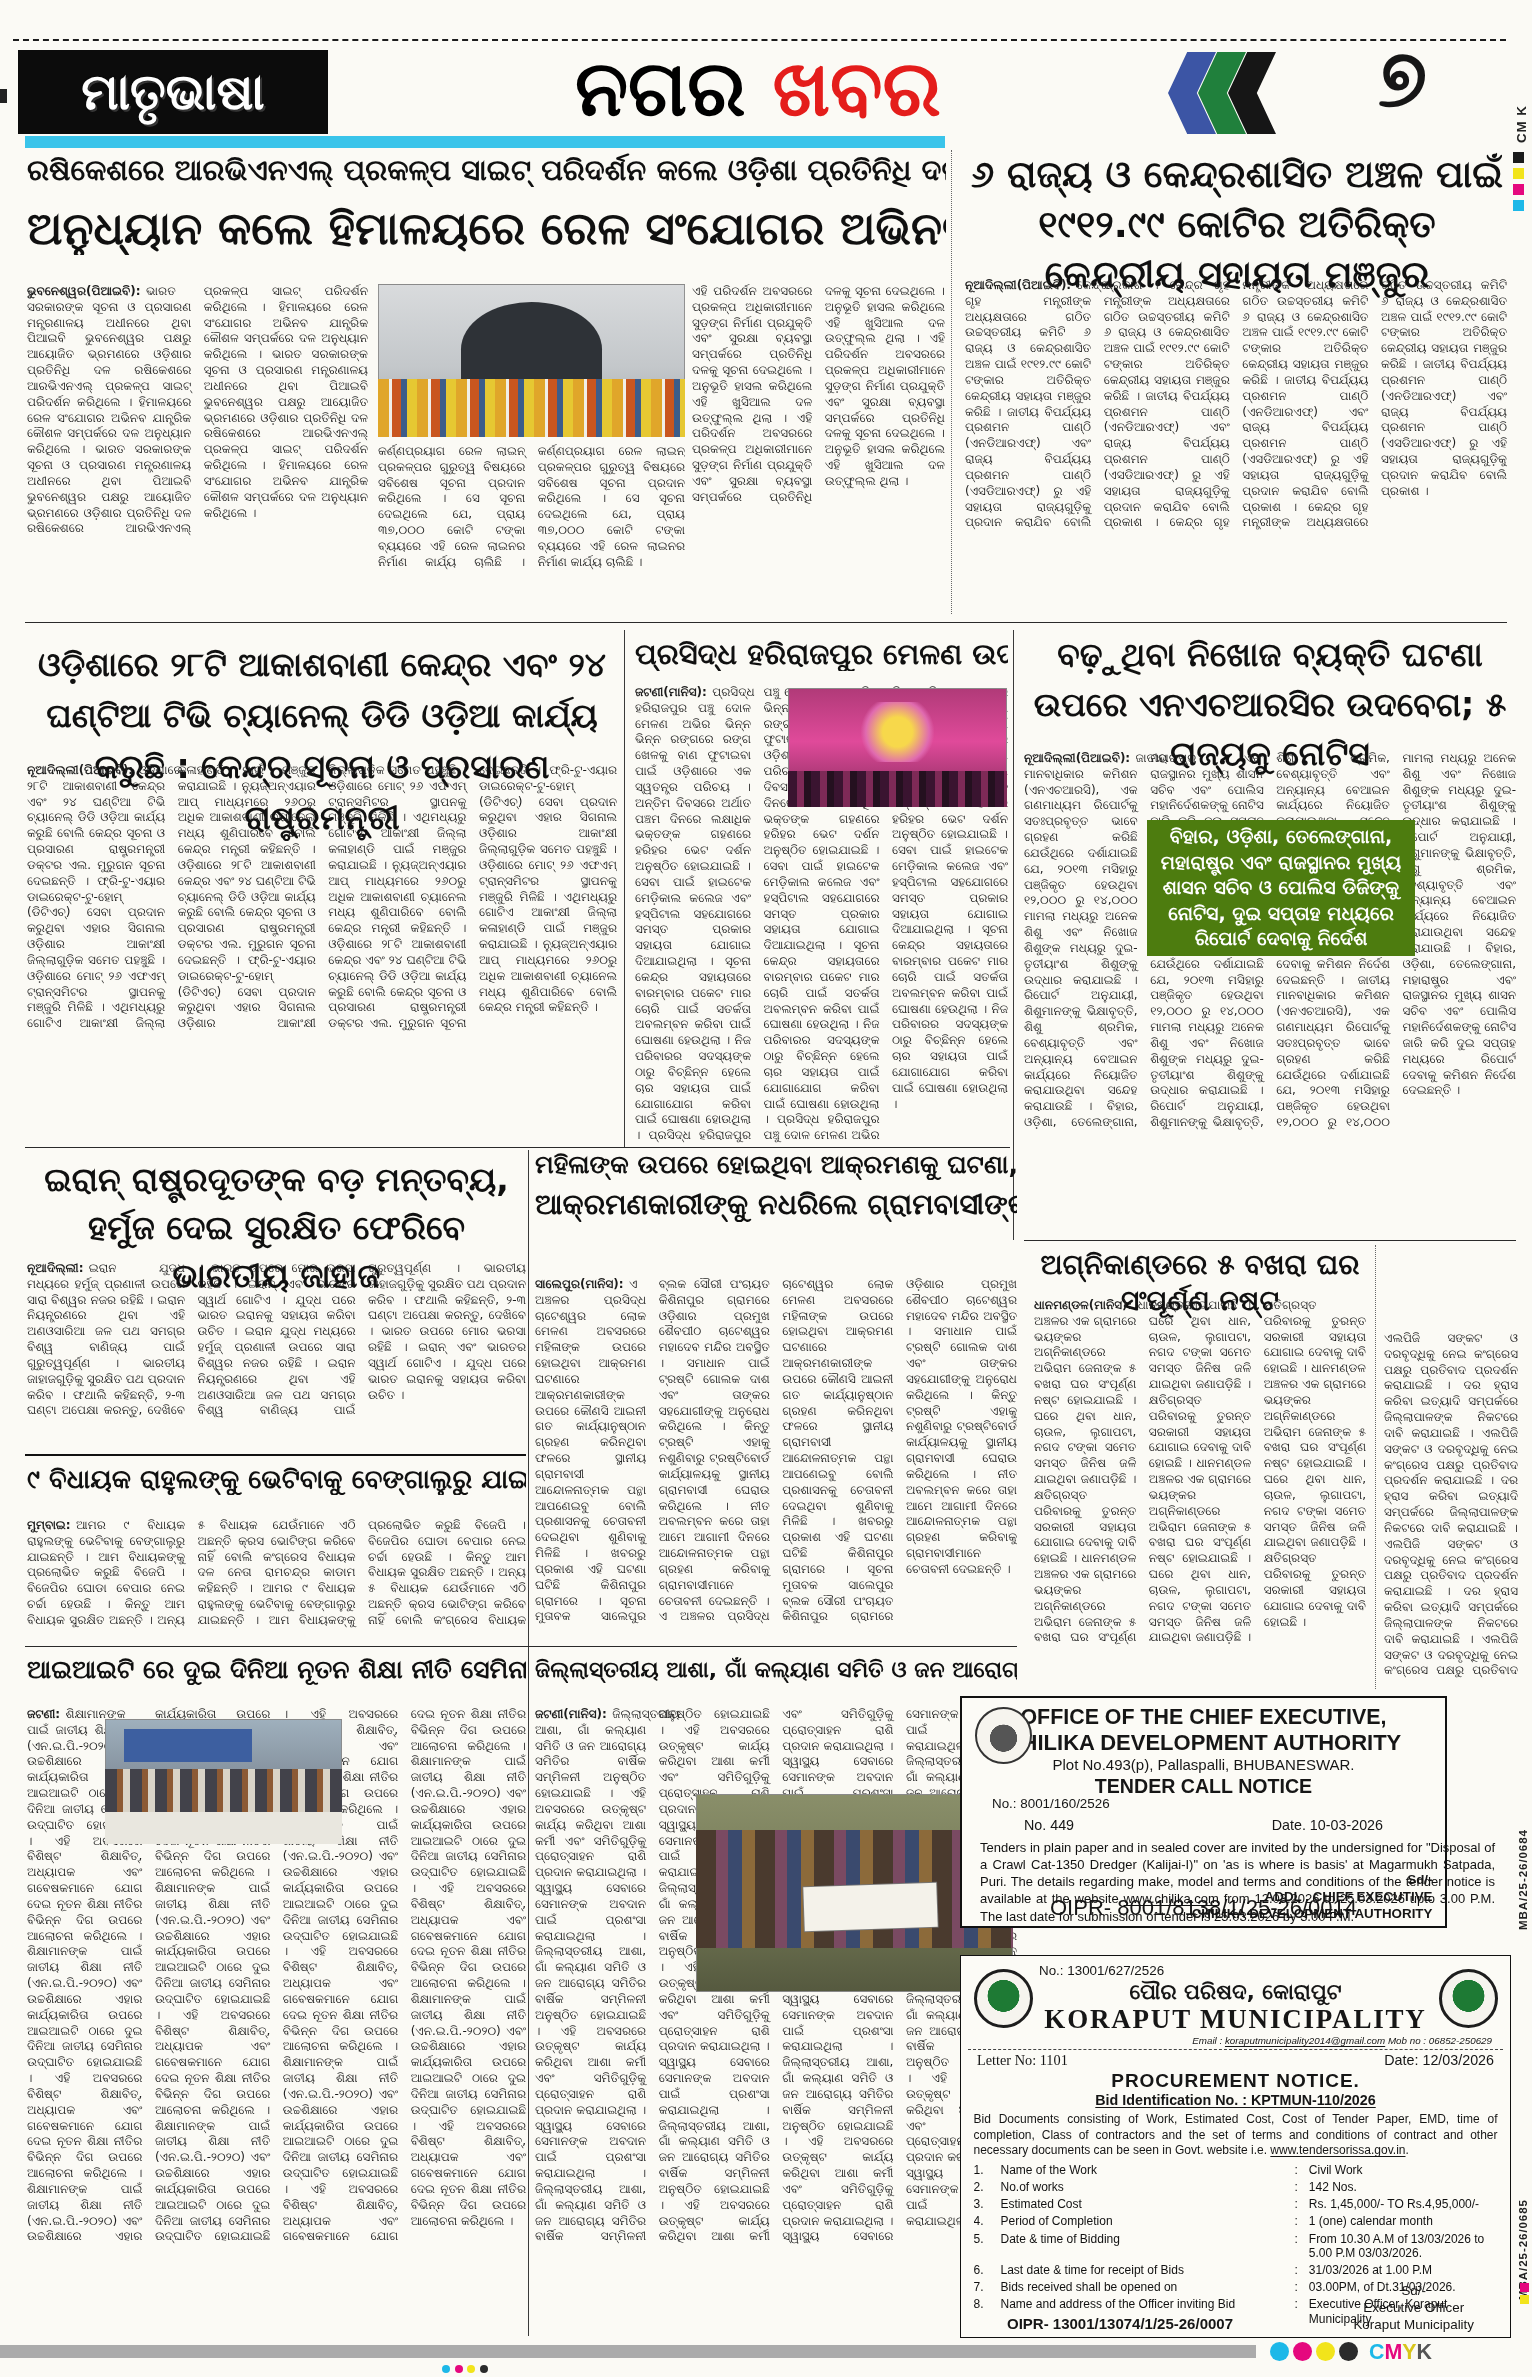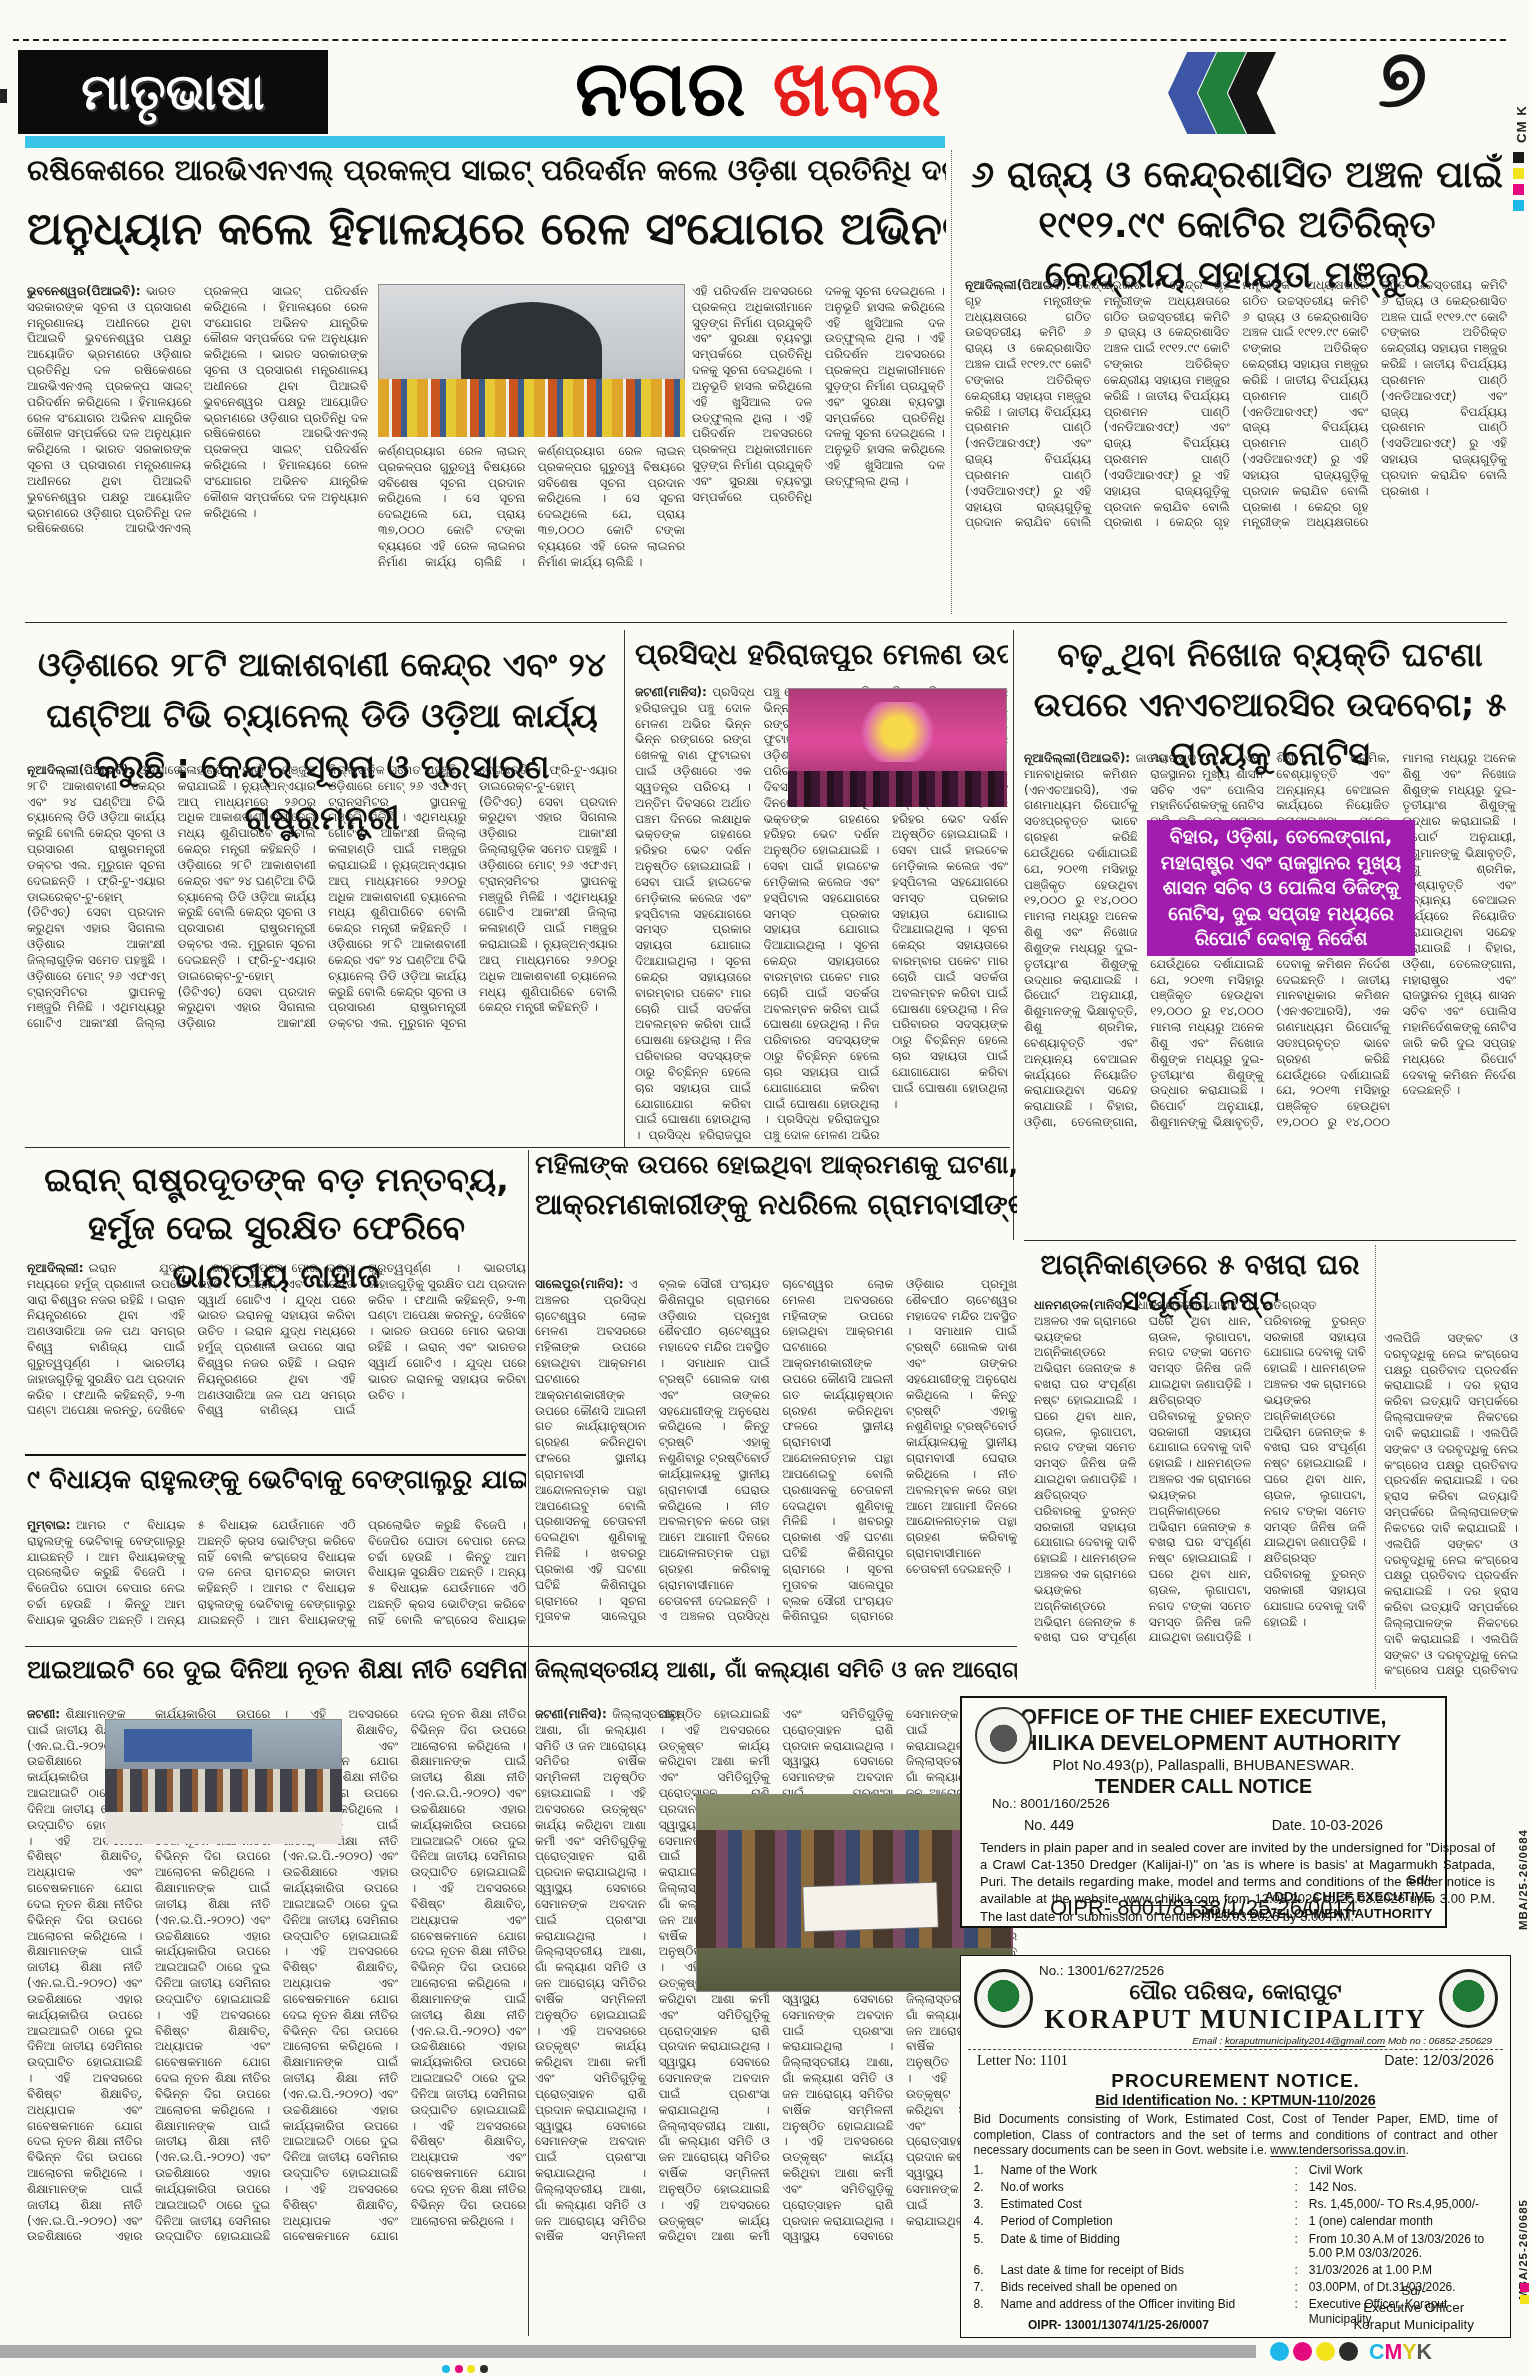--- a/index.html
+++ b/index.html
@@ -17,21 +17,21 @@
   .rule-v{border-left:1.8px solid #3a3a3a;width:0;}
   .rule-v-dot{border-left:1.8px dotted #666;width:0;}
   .photo{box-shadow:inset 0 0 0 0.9px #8a8a8a;overflow:hidden;}
   
   .brandbox{background:#0c0c0c;color:#fff;display:flex;align-items:center;justify-content:center;
             font-size:50px;font-weight:800;text-shadow:0 0 1.8px #000, 1.8px 1.8px 0 #3a3a3a;}
   .masttitle{font-size:77px;font-weight:800;line-height:1;}
   .chev{display:inline-block;width:48px;height:82px;margin-left:-18px;
         clip-path:polygon(100% 0,40% 0,0 50%,40% 100%,100% 100%,60% 50%);}
   
-  .redbox{background:#a21caf;color:#fff;display:flex;align-items:center;justify-content:center;
+  .redbox{background:#4d7c0f;color:#fff;display:flex;align-items:center;justify-content:center;
           text-align:center;font-weight:700;font-size:19px;line-height:1.35;padding:9px 10.7px;box-sizing:border-box;}
   
   .noticebox{background:#fcfbf6;border:2.7px solid #111;box-sizing:border-box;font-family:"Liberation Sans",sans-serif;}
   .emblem{border-radius:50%;box-sizing:border-box;}
   .vtext{writing-mode:vertical-rl;transform:rotate(180deg);font:700 11.6px "Liberation Sans",sans-serif;color:#222;letter-spacing:0.9px;}
   .krow{display:grid;grid-template-columns:27px 294px 14.3px 1fr;font-size:12px;line-height:1.2;margin:2.7px 0;color:#111;}
   .dot{border-radius:50%;display:inline-block;}
   u{text-underline-offset:1.8px;}
 </style>
 </head>
@@ -240,21 +240,21 @@
           <span>:</span>
           <span>03.00PM, of Dt.31/03/2026.</span>
       </div>
         <div class="krow" style="">
         <span>8.</span>
           <span>Name and address of the Officer inviting Bid</span>
           <span>:</span>
           <span>Executive Officer, Koraput Municipality</span>
       </div>
       </div>
-    <div style="position:absolute;left:67px;bottom:5.4px;font-size:12px;font-weight:800;">OIPR- 13001/13074/1/25-26/0007</div>
+    <div style="position:absolute;left:46px;bottom:5.4px;font-size:15px;font-weight:800;">OIPR- 13001/13074/1/25-26/0007</div>
     <div style="position:absolute;right:36px;bottom:3.6px;text-align:center;font-size:13.4px;line-height:1.25;">
       <div>Sd/-</div>
       <div>Executive Officer</div>
       <div>Koraput Municipality</div>
     </div>
   </div>
   <div class="abs vtext" style="left:1516px;top:2131px;height:169px;">MBA/25-26/0685</div>
   <div class="abs" style="left:1520px;top:2283px;width:9px;height:9px;background:#e5087e;"></div>
   <div class="abs" style="left:1520px;top:2295px;width:9px;height:9px;background:#f2e41b;"></div>
 

